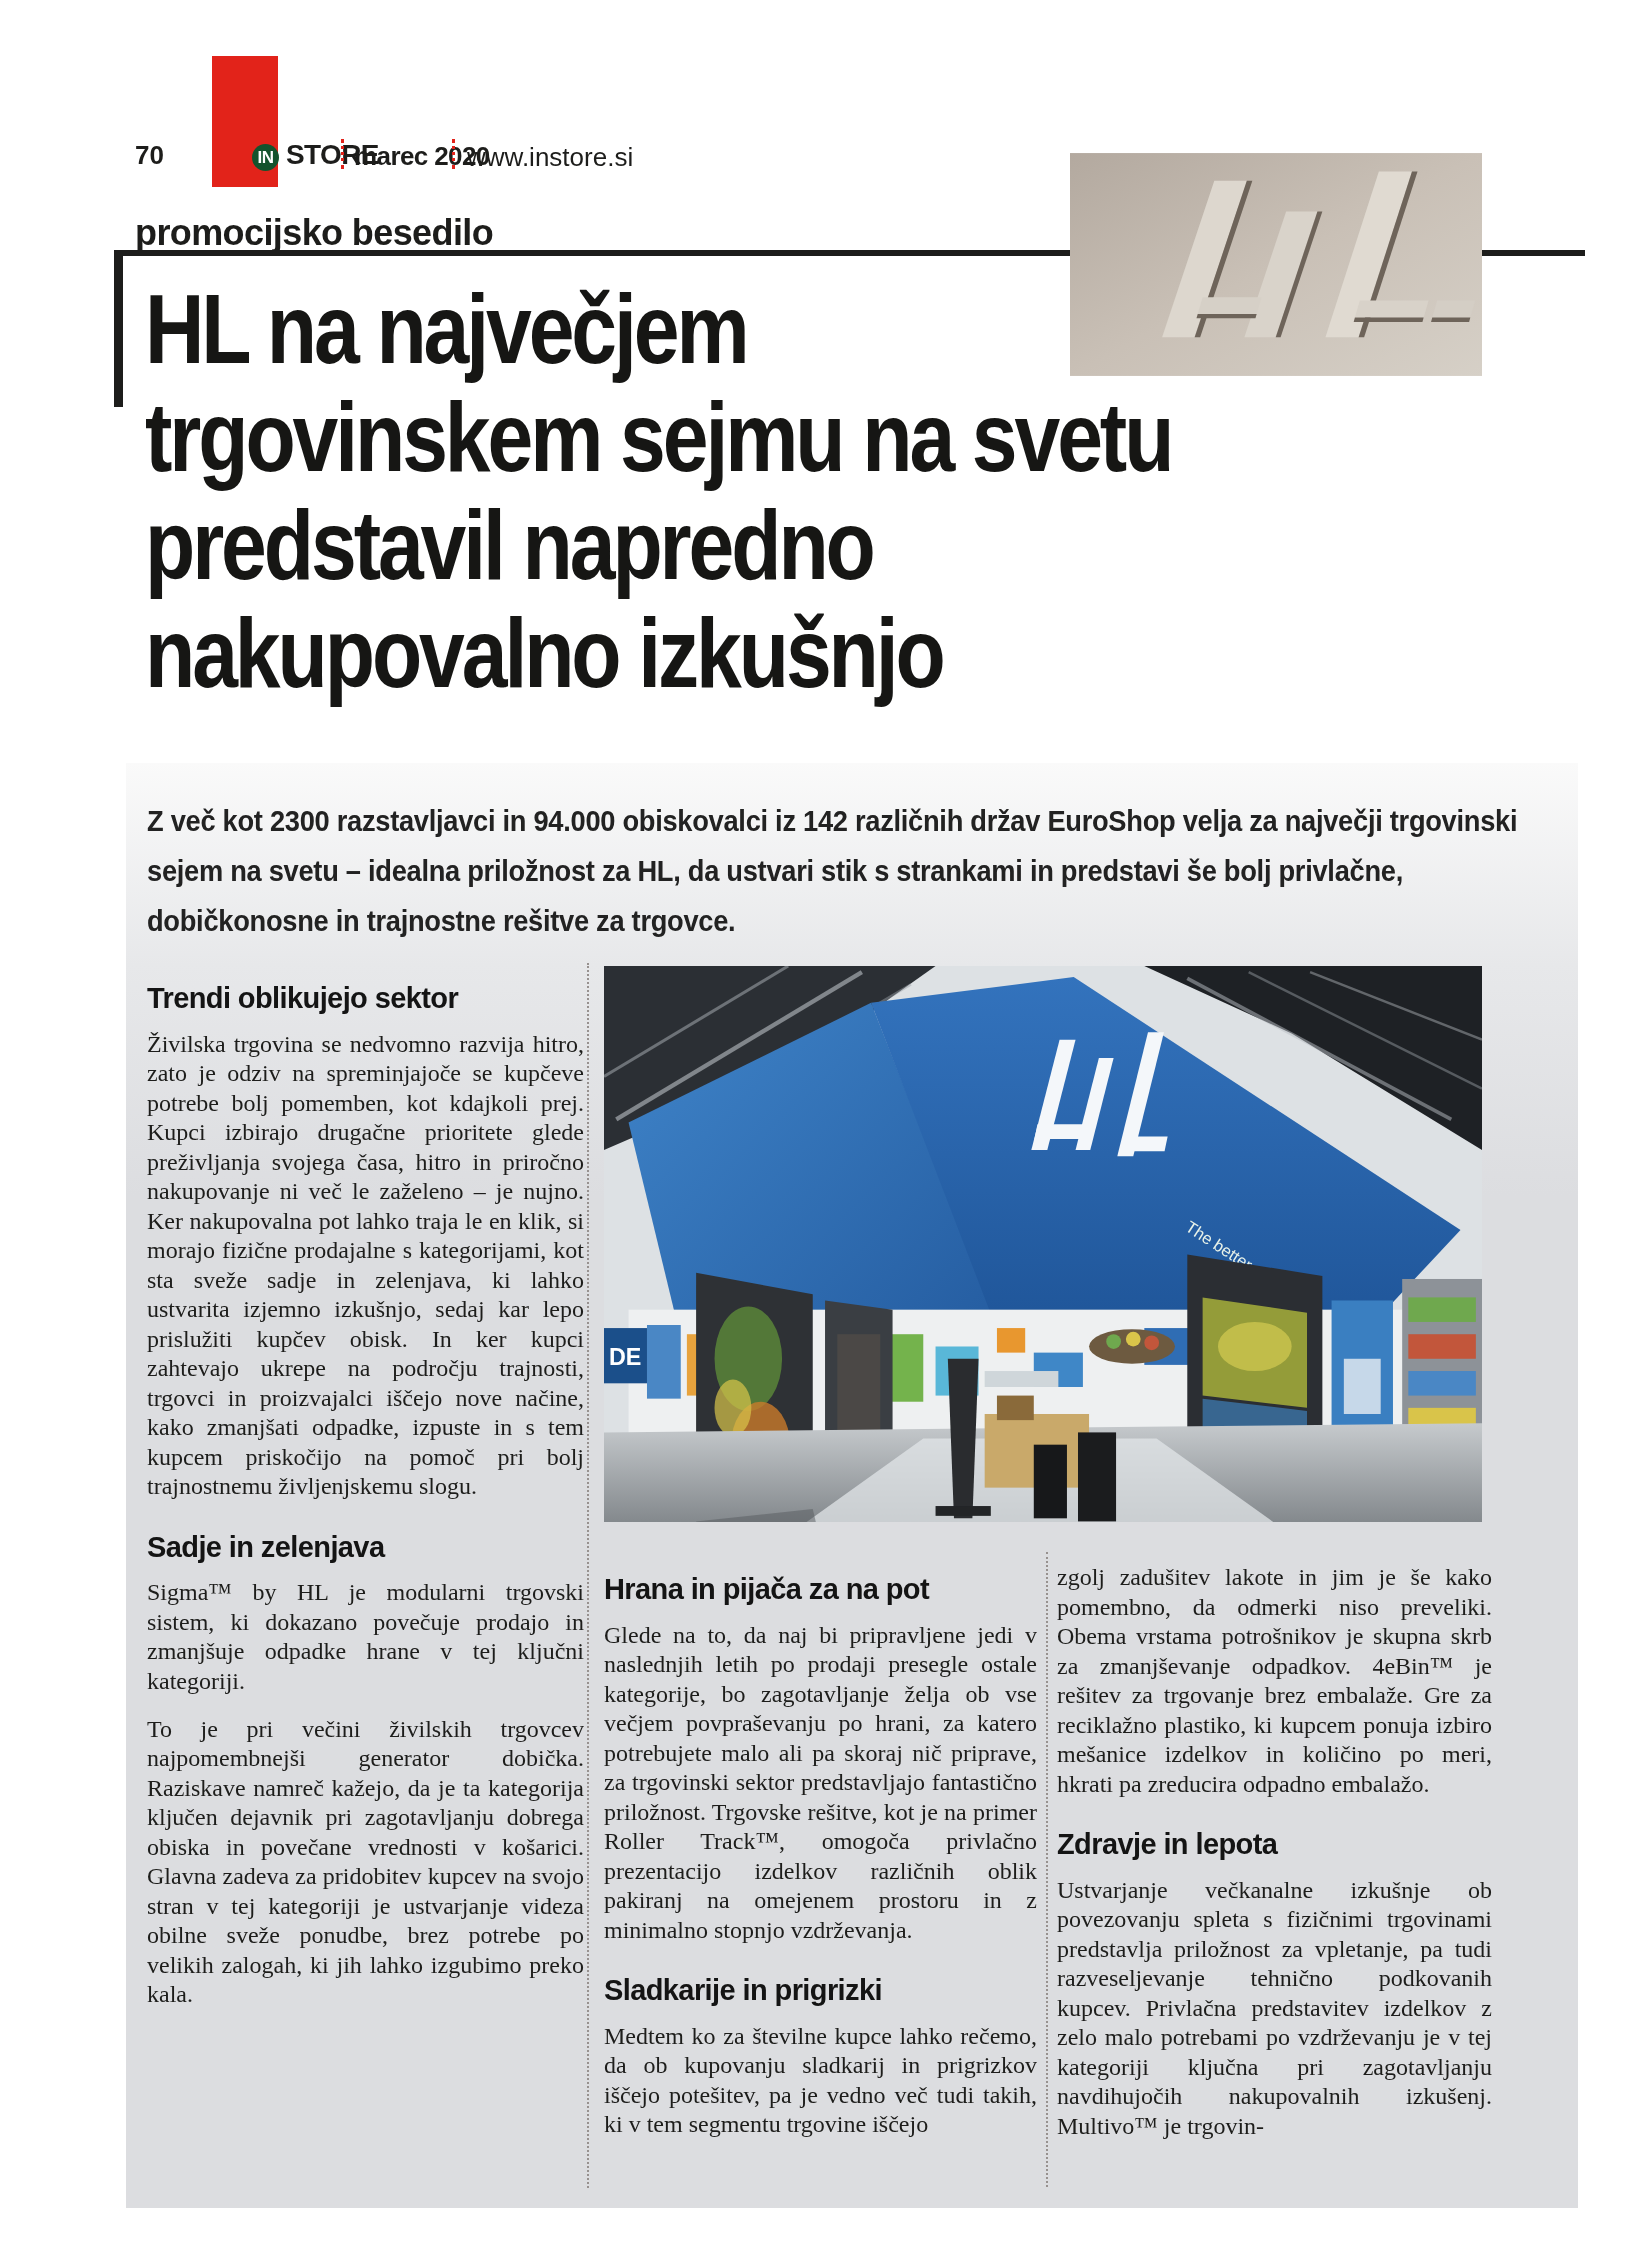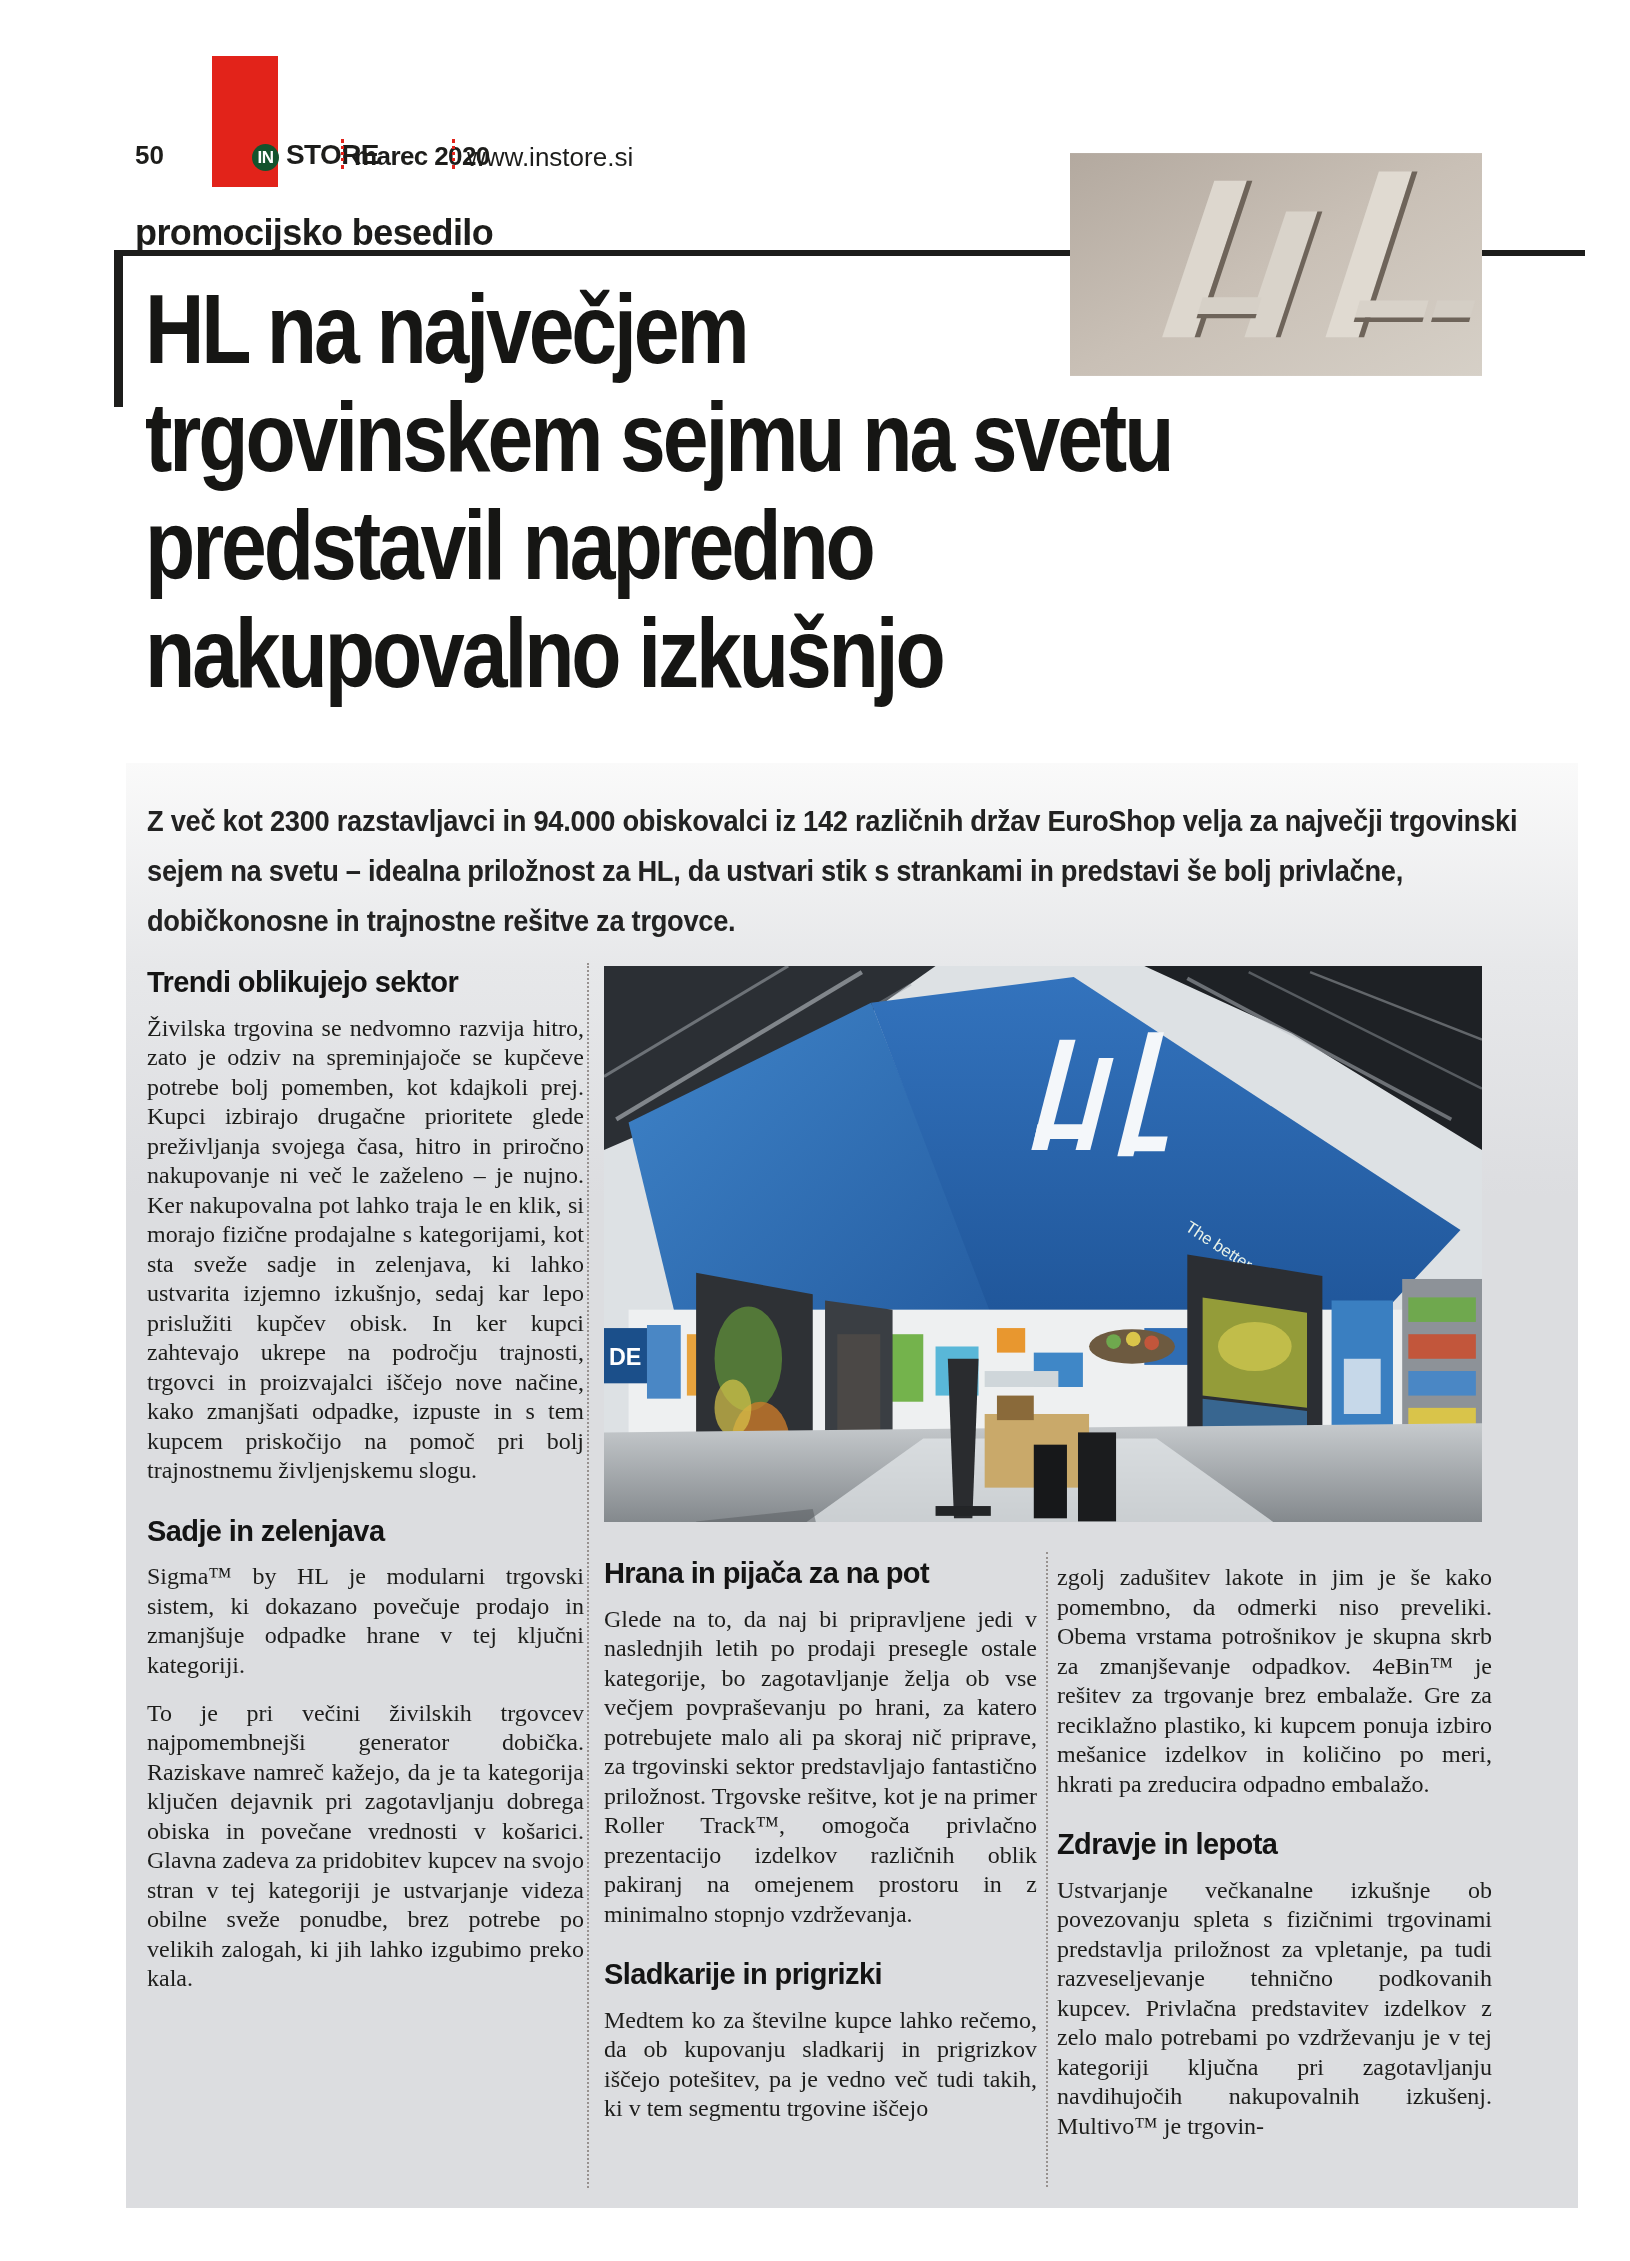--- a/index.html
+++ b/index.html
@@ -39,37 +39,37 @@
 
   
   .booth{left:604px;top:966px;width:878px;height:556px;display:block;}
 
   
   .col{font-family:"Liberation Serif",serif;font-size:24px;line-height:29.5px;
        text-align:justify;color:#1d1d1b;}
   .col p{margin:0 0 18.4px 0;}
   .col h4{font-family:"Liberation Sans",sans-serif;font-size:29px;line-height:34px;
           font-weight:800;letter-spacing:-0.6px;margin:28px 0 14.7px 0;color:#141414;}
-  .col h4.first{margin-top:0;}
+  .col h4.first{margin-top:16px;}
   .col-left{left:147px;top:965px;width:437px;}
   .col-mid{left:604px;top:1556px;width:433px;}
   .col-right{left:1057px;top:1563px;width:435px;}
 
   .vdots{width:0;border-left:2.5px dotted #97918f;}
   .vd1{left:587px;top:963px;height:1225px;}
   .vd2{left:1046px;top:1552px;height:635px;}
 
   :root{--red:#e2231a;}
 </style>
 </head>
 <body>
 
 <div class="page">
 
-  <div class="abs pageno">50</div>
+  <div class="abs pageno">70</div>
   <div class="abs redbox"></div>
   <div class="abs incircle">
     <span>IN</span>
   </div>
   <div class="abs storeword">STORE</div>
   <div class="abs hdr-dot d1"></div>
   <div class="abs issueword">marec 2020</div>
   <div class="abs hdr-dot d2"></div>
   <div class="abs siteword">www.instore.si</div>
   <div class="abs kicker">promocijsko besedilo</div>

